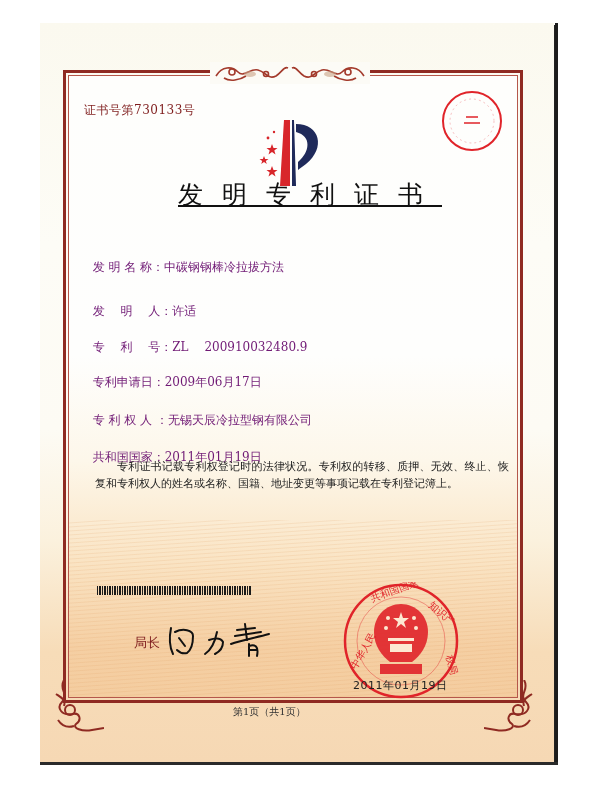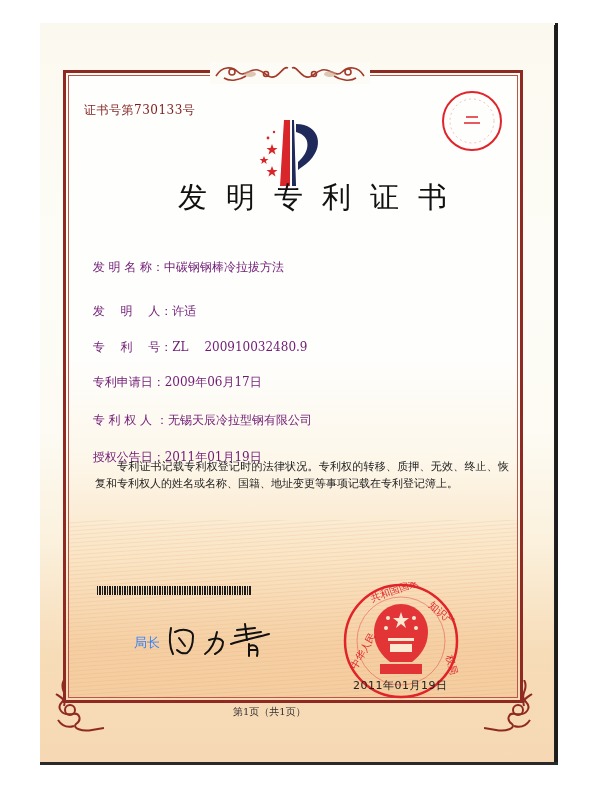--- a/index.html
+++ b/index.html
@@ -101,25 +101,26 @@
     position: absolute;
     left: 441px;
     top: 90px;
     width: 62px;
     height: 62px;
   }
   .title {
     position: absolute;
     left: 178px;
     top: 178px;
-    font-size: 29px;
+    font-size: 25px;
     letter-spacing: 19px;
     color: #111;
     font-family: "DejaVu Sans", "Liberation Sans", sans-serif;
     font-weight: normal;
+    text-decoration: underline;
   }
   .field {
     position: absolute;
     left: 85px;
     font-size: 12px;
     color: #701a75;
     white-space: pre;
   }
   .field .label { letter-spacing: 0px; }
   .body-text {
@@ -142,21 +143,21 @@
     top: 586px;
     width: 155px;
     height: 9px;
     background: repeating-linear-gradient(90deg, #1a1a1a 0px, #1a1a1a 1px, transparent 1px, transparent 2px, #1a1a1a 2px, #1a1a1a 4px, transparent 4px, transparent 5px);
   }
   .director-label {
     position: absolute;
     left: 134px;
     top: 634px;
     font-size: 13px;
-    color: #3b82f6;
+    color: #7f1d1d;
     font-family: "DejaVu Sans", "Liberation Sans", sans-serif;
   }
   .signature {
     position: absolute;
     left: 165px;
     top: 620px;
     width: 110px;
     height: 40px;
   }
   .seal-bottom {
@@ -258,21 +259,21 @@
 <div class="field" style="top:325px;">
   <span class="label">专　 利　 号：</span><span>ZL　 200910032480.9</span>
 </div>
 <div class="field" style="top:360px;">
   <span class="label">专利申请日：</span><span>2009年06月17日</span>
 </div>
 <div class="field" style="top:398px;">
   <span class="label">专 利 权 人 ：</span><span>无锡天辰冷拉型钢有限公司</span>
 </div>
 <div class="field" style="top:435px;">
-  <span class="label">授权公告日：</span><span>2011年01月19日</span>
+  <span class="label">共和国国家：</span><span>2011年01月19日</span>
 </div>
 
 <div class="body-text">
   <p>专利证书记载专利权登记时的法律状况。专利权的转移、质押、无效、终止、恢复和专利权人的姓名或名称、国籍、地址变更等事项记载在专利登记簿上。</p>
 </div>
 
 <div class="barcode"></div>
 
 <div class="director-label">局长</div>
 

